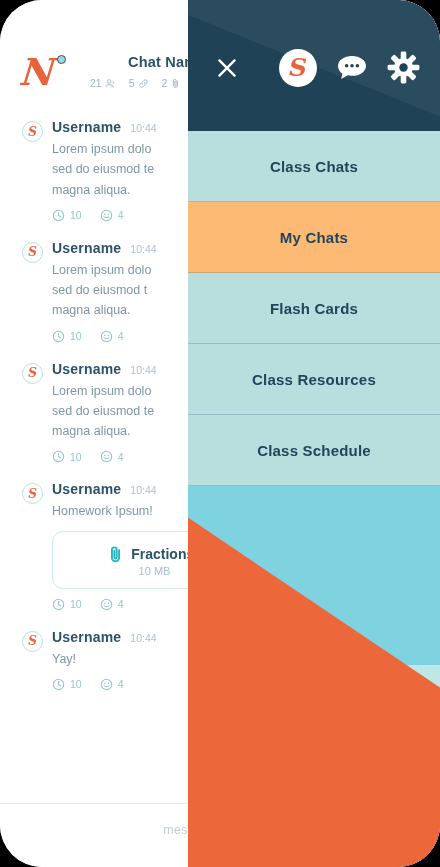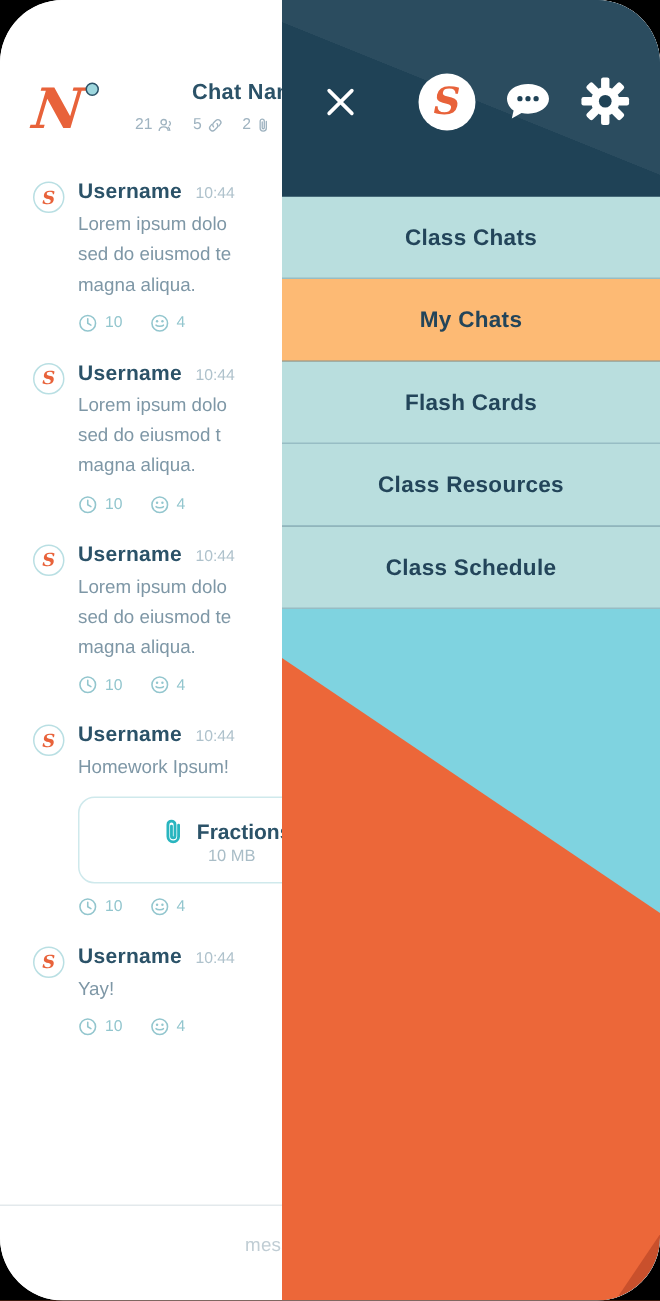--- a/index.html
+++ b/index.html
@@ -280,21 +280,21 @@
     font-weight: 700;
     font-size: 25px;
     color: #E8623A;
     line-height: 1;
   }
 
   
   .menu { flex: 0 0 auto; }
 
   .menu-row {
-    height: 55px;
+    height: 71px;
     display: flex;
     align-items: center;
     justify-content: center;
     cursor: pointer;
     border-bottom: 1px solid rgba(90,130,150,.35);
     text-align: center;
     padding: 0 12px;
   }
   .menu-row.teal    { background: #B9DEDE; color: #23455A; font-size: 15px; font-weight: 700; letter-spacing:.2px; }
   .menu-row.pale    { background: #fdba74; color: #23455A; font-size: 15px; font-weight: 700; letter-spacing:.2px; }

